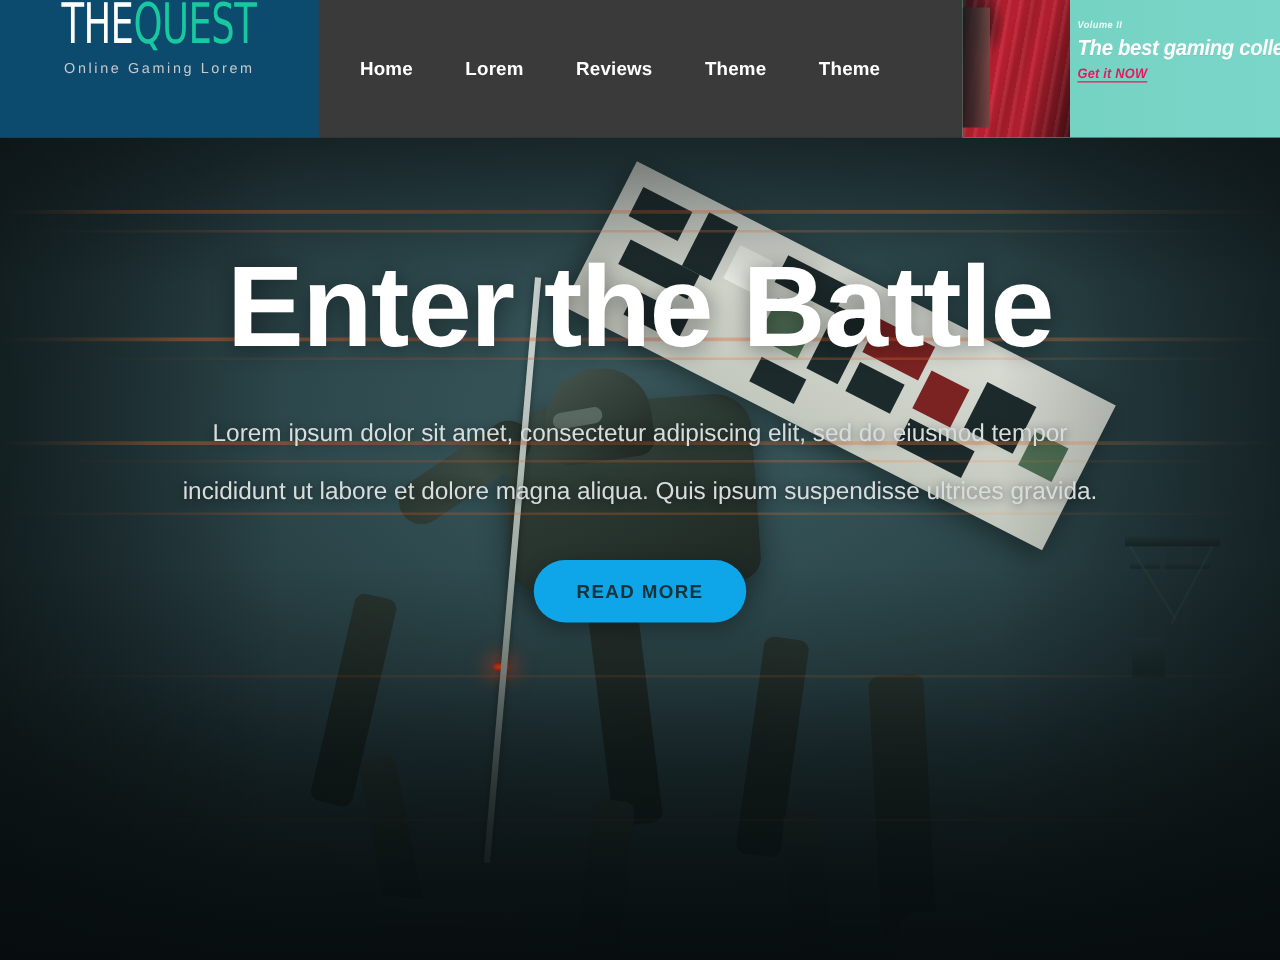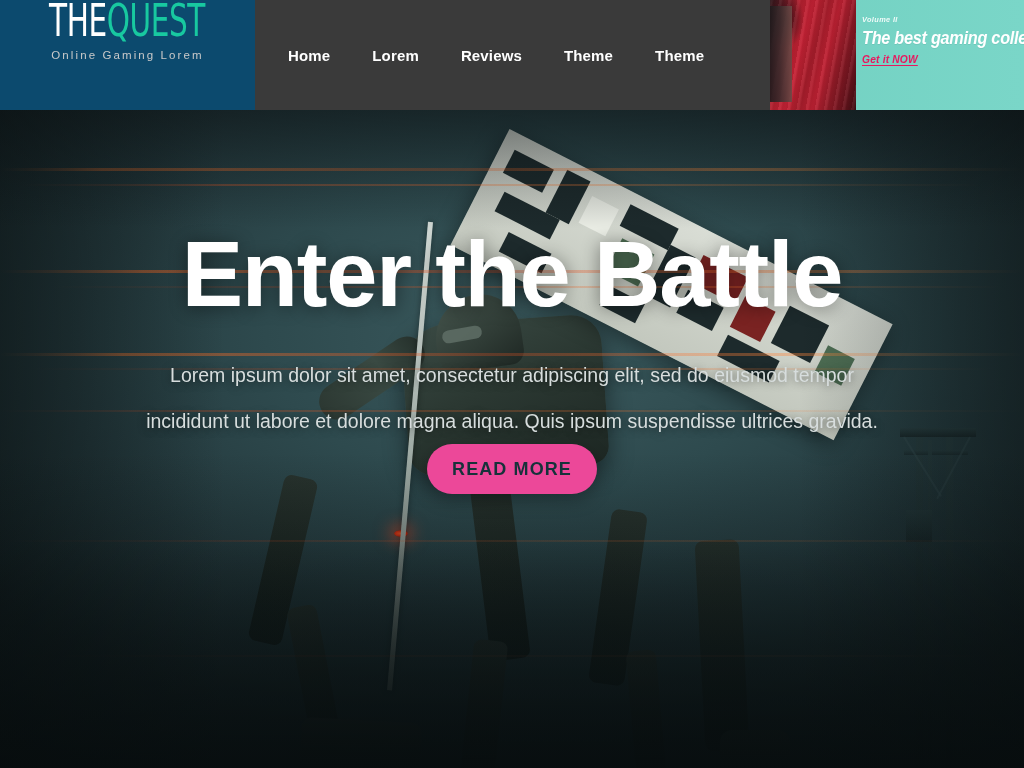--- a/index.html
+++ b/index.html
@@ -202,37 +202,37 @@
   .strut.a{ left:904px; top:326px; width:70px; transform:rotate(58deg);}
   .strut.b{ left:970px; top:326px; width:70px; transform:rotate(118deg);}
   .haze{
     position:absolute; left:0; right:0; bottom:0; height:230px;
     background:linear-gradient(180deg, rgba(18,30,32,0) 0%, rgba(14,24,26,.55) 55%, rgba(10,18,20,.85) 100%);
   }
 
   
   .hero-content{
     position:absolute; inset:0; display:flex; flex-direction:column;
-    align-items:center; justify-content:flex-start; padding-top:118px; z-index:5;
+    align-items:center; justify-content:flex-start; padding-top:90px; z-index:5;
   }
   .hero-title{
     color:#ffffff; font-size:92px; line-height:92px; font-weight:700;
     letter-spacing:-1.2px; text-align:center;
     text-shadow:0 2px 18px rgba(0,0,0,.45);
   }
   .hero-sub{
     margin-top:32px; width:770px; text-align:center;
     color:#d7dddd; font-size:19.5px; line-height:46px; font-weight:400;
     text-shadow:0 1px 8px rgba(0,0,0,.5);
   }
   .hero-btn{
-    display:inline-flex; align-items:center; justify-content:center;
+    margin-top:32px; display:inline-flex; align-items:center; justify-content:center;
     width:170px; height:50px; border-radius:25px;
-    background:#ec4899; border:none; cursor:pointer;
-    color:#16323a; font-size:18px; font-weight:700; letter-spacing:1.1px;
+    background:#0ea5e9; border:none; cursor:pointer;
+    color:#16323a; font-size:15px; font-weight:700; letter-spacing:1.1px;
     box-shadow:0 6px 18px rgba(0,0,0,.28);
     font-family:"Liberation Sans", sans-serif;
   }
 </style>
 </head>
 <body>
 
 <div class="page">
 
   <div class="header">

